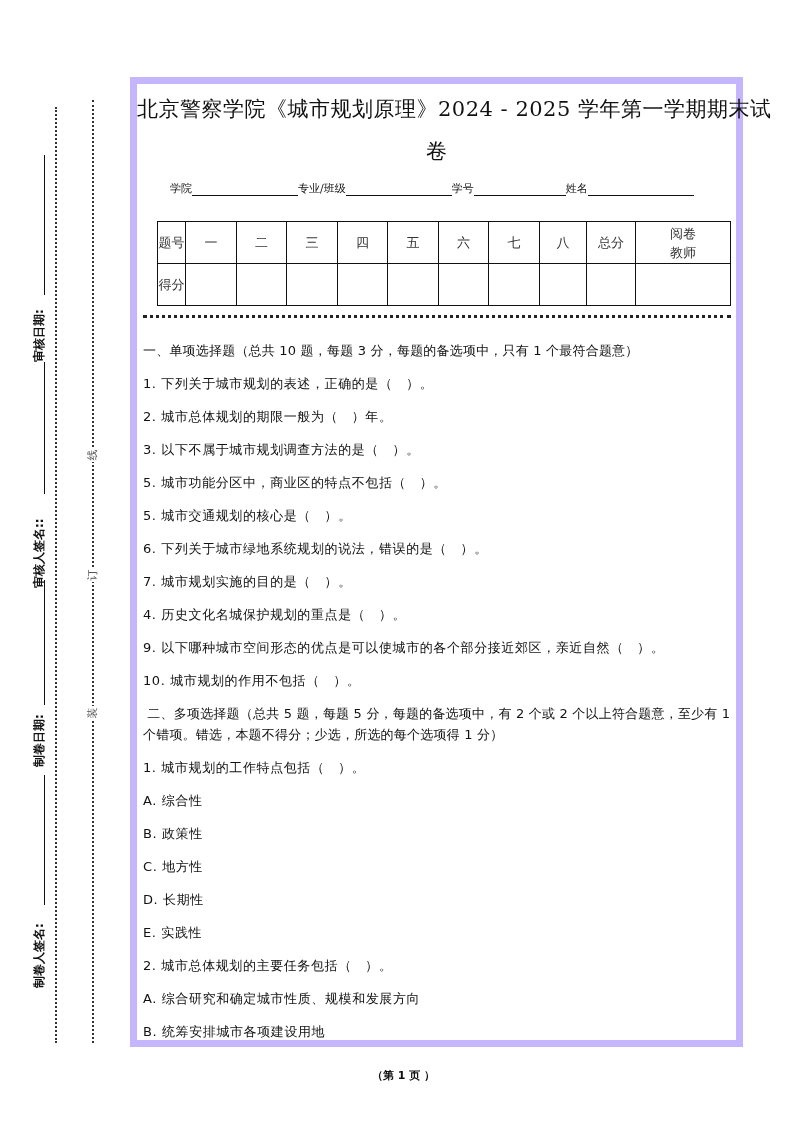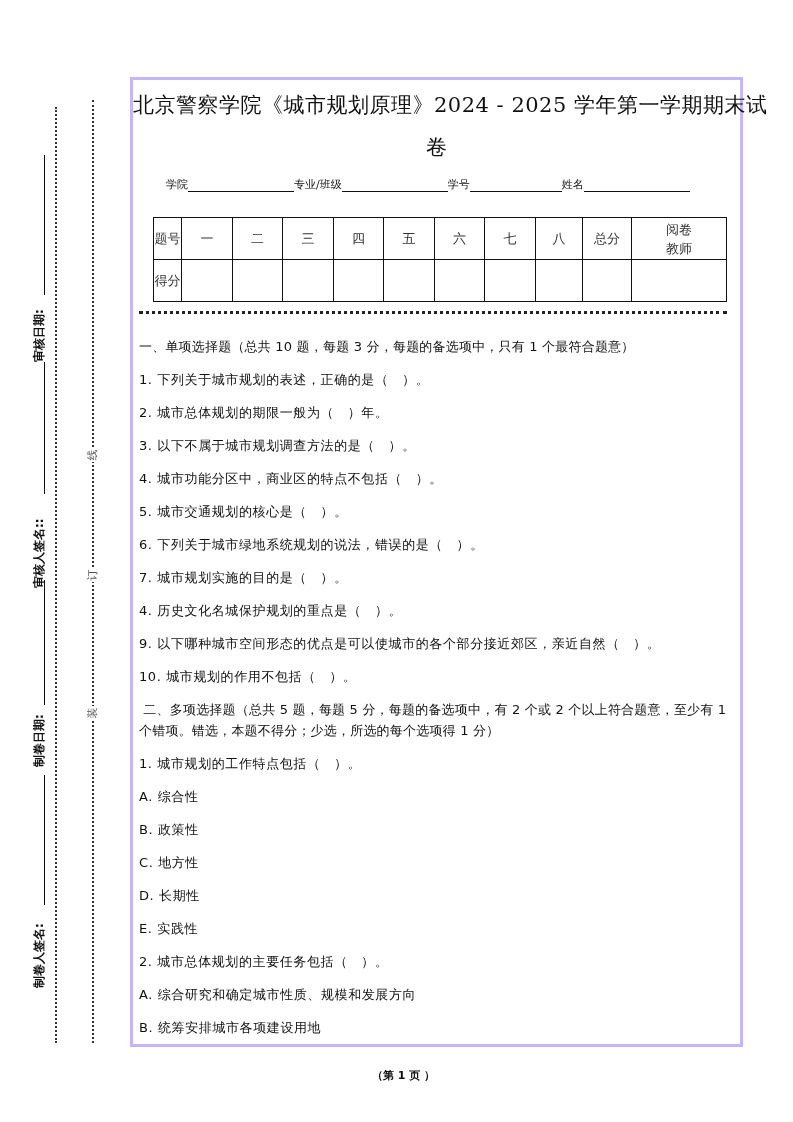--- a/index.html
+++ b/index.html
@@ -13,21 +13,21 @@
   .gutter-char { position: absolute; left: 86px; width: 14px; font-size: 11px; line-height: 12px;
                  color: #555; background: #fff; text-align: center; transform: rotate(-90deg); }
 
   .vlabel { position: absolute; font-family: "DejaVu Sans", sans-serif; font-weight: bold;
             font-size: 12px; white-space: nowrap; transform-origin: left top;
             transform: rotate(-90deg); color: #111; }
   .vline { position: absolute; left: 44px; width: 0; border-left: 1px solid #111; }
 
   
   .frame { position: absolute; left: 130px; top: 77px; width: 613px; height: 970px;
-           border: 3px solid #c4b5fd; box-sizing: border-box; }
+           border: 7px solid #c4b5fd; box-sizing: border-box; }
 
   .title { position: absolute; left: 0; top: 10px; width: 100%; text-align: center;
            font-size: 21px; letter-spacing: 0.5px; line-height: 30px; white-space: nowrap; }
   .title2 { position: absolute; left: 0; top: 52px; width: 100%; text-align: center;
             font-size: 21px; line-height: 30px; }
 
   .info-row { position: absolute; left: 33px; top: 97px; font-size: 11px; display: flex;
               align-items: flex-end; white-space: nowrap; text-align: right; }
   .info-row .fld { display: inline-block; border-bottom: 1px solid #111; height: 12px; }
 
@@ -119,21 +119,21 @@
   </tbody>
     </table>
 
   <div class="sep"></div>
 
   <div class="body-text">
     <div class="ln section">一、单项选择题（总共 10 题，每题 3 分，每题的备选项中，只有 1 个最符合题意）</div>
     <div class="ln">1. 下列关于城市规划的表述，正确的是（　）。</div>
     <div class="ln">2. 城市总体规划的期限一般为（　）年。</div>
     <div class="ln">3. 以下不属于城市规划调查方法的是（　）。</div>
-    <div class="ln">4. 城市功能分区中，商业区的特点不包括（　）。</div>
+    <div class="ln">5. 城市功能分区中，商业区的特点不包括（　）。</div>
     <div class="ln">5. 城市交通规划的核心是（　）。</div>
     <div class="ln">6. 下列关于城市绿地系统规划的说法，错误的是（　）。</div>
     <div class="ln">7. 城市规划实施的目的是（　）。</div>
     <div class="ln">4. 历史文化名城保护规划的重点是（　）。</div>
     <div class="ln">9. 以下哪种城市空间形态的优点是可以使城市的各个部分接近郊区，亲近自然（　）。</div>
     <div class="ln">10. 城市规划的作用不包括（　）。</div>
 
     <div class="ln section wrap" style="white-space:pre-wrap;"> 二、多项选择题（总共 5 题，每题 5 分，每题的备选项中，有 2 个或 2 个以上符合题意，至少有 1 个错项。错选，本题不得分；少选，所选的每个选项得 1 分）</div>
     <div class="ln">1. 城市规划的工作特点包括（　）。</div>
     <div class="ln">A. 综合性</div>

